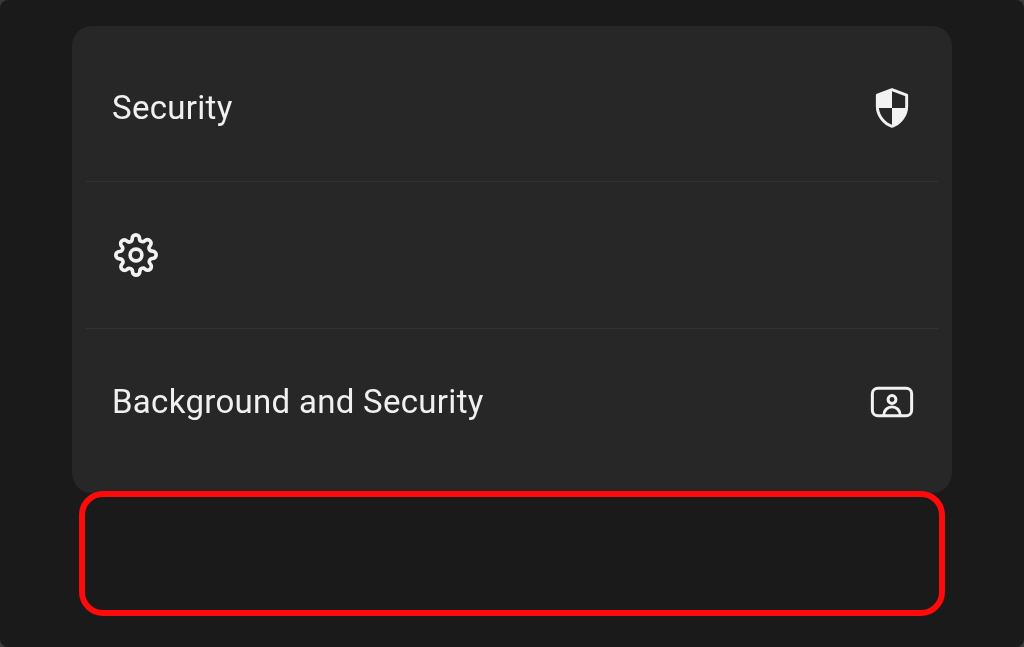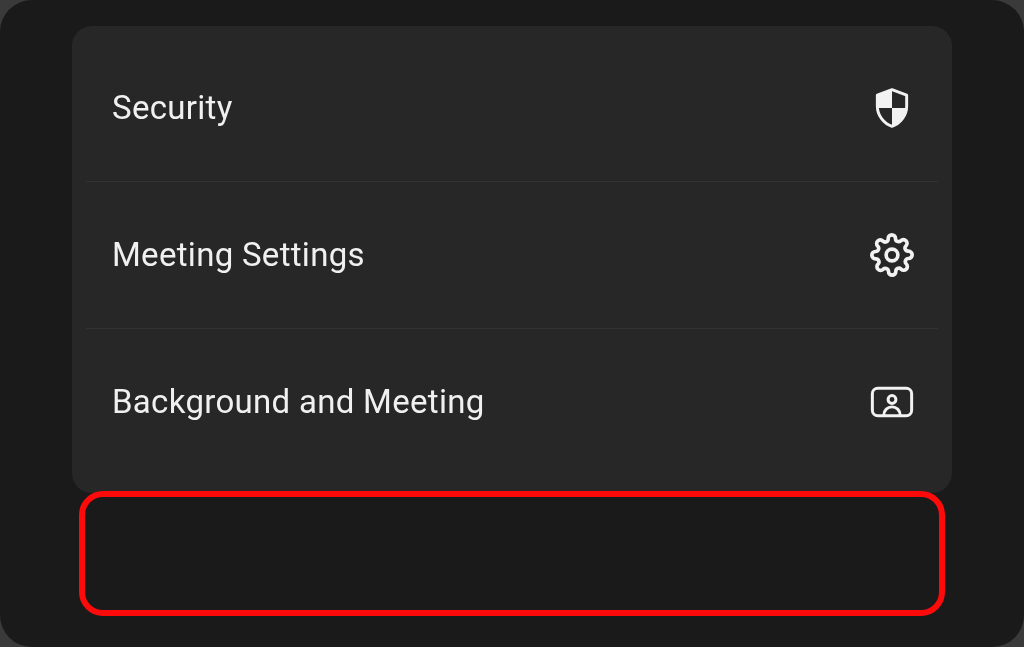--- a/index.html
+++ b/index.html
@@ -11,21 +11,21 @@
     width: 1024px;
     height: 647px;
     overflow: hidden;
     background: #3a3a3a;
     font-family: -apple-system, BlinkMacSystemFont, "Segoe UI", Roboto, Helvetica, Arial, sans-serif;
   }
   .outer {
     width: 1024px;
     height: 647px;
     background: #1a1a1a;
-    border-radius: 32px;
+    border-radius: 8px;
     position: relative;
   }
   .panel {
     position: absolute;
     top: 26px;
     left: 72px;
     width: 880px;
     background: #272727;
     border-radius: 20px;
     display: flex;
@@ -100,31 +100,30 @@
           <path d="M12 2 V22 M4 12 H20" stroke="#f2f2f2" stroke-width="0"></path>
           <path d="M12 2 L20 5 V12 H12 Z M12 12 V22 C7.5 20.5 4 16 4 12 Z" fill="#f2f2f2" opacity="0"></path>
           <path d="M12 2 L4 5 V12 H12 Z" fill="#f2f2f2"></path>
           <path d="M12 12 H20 V11 C20 16 16.5 20.5 12 22 Z" fill="#f2f2f2"></path>
         </svg>
       </span>
     </div>
 
 
     <div class="menu-item">
-      <span class="menu-label">Meeting Settings</span>
       <span class="icon-wrap">
         <svg viewBox="0 0 24 24" fill="none" stroke="#f2f2f2" stroke-width="2" stroke-linecap="round" stroke-linejoin="round">
           <circle cx="12" cy="12" r="3.2"></circle>
           <path d="M19.4 15a1.65 1.65 0 0 0 .33 1.82l.06.06a2 2 0 1 1-2.83 2.83l-.06-.06a1.65 1.65 0 0 0-1.82-.33 1.65 1.65 0 0 0-1 1.51V21a2 2 0 0 1-4 0v-.09a1.65 1.65 0 0 0-1-1.51 1.65 1.65 0 0 0-1.82.33l-.06.06a2 2 0 1 1-2.83-2.83l.06-.06a1.65 1.65 0 0 0 .33-1.82 1.65 1.65 0 0 0-1.51-1H3a2 2 0 0 1 0-4h.09a1.65 1.65 0 0 0 1.51-1 1.65 1.65 0 0 0-.33-1.82l-.06-.06a2 2 0 1 1 2.83-2.83l.06.06a1.65 1.65 0 0 0 1.82.33h0a1.65 1.65 0 0 0 1-1.51V3a2 2 0 0 1 4 0v.09a1.65 1.65 0 0 0 1 1.51h0a1.65 1.65 0 0 0 1.82-.33l.06-.06a2 2 0 1 1 2.83 2.83l-.06.06a1.65 1.65 0 0 0-.33 1.82v0a1.65 1.65 0 0 0 1.51 1H21a2 2 0 0 1 0 4h-.09a1.65 1.65 0 0 0-1.51 1z"></path>
         </svg>
       </span>
     </div>
 
     <div class="menu-item">
-      <span class="menu-label">Background and Meeting</span>
+      <span class="menu-label">Background and Security</span>
       <span class="icon-wrap">
         <svg viewBox="0 0 28 20" fill="none" stroke="#f2f2f2" stroke-width="1.9" stroke-linecap="round" stroke-linejoin="round">
           <rect x="1.5" y="1.2" width="25" height="17.6" rx="3.5"></rect>
           <circle cx="14" cy="8.4" r="2.5"></circle>
           <path d="M8.8 18.5 c0-3.3 2.4-5.4 5.2-5.4 s5.2 2.1 5.2 5.4"></path>
         </svg>
       </span>
     </div>
 
   </div>

